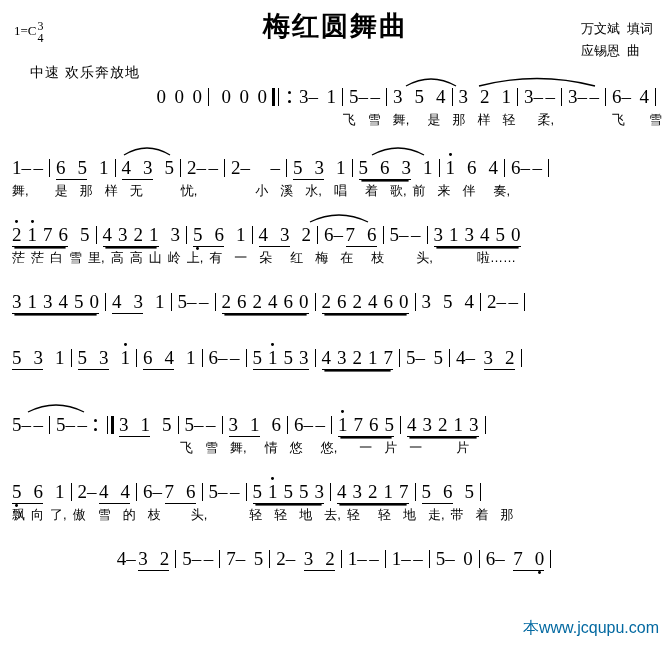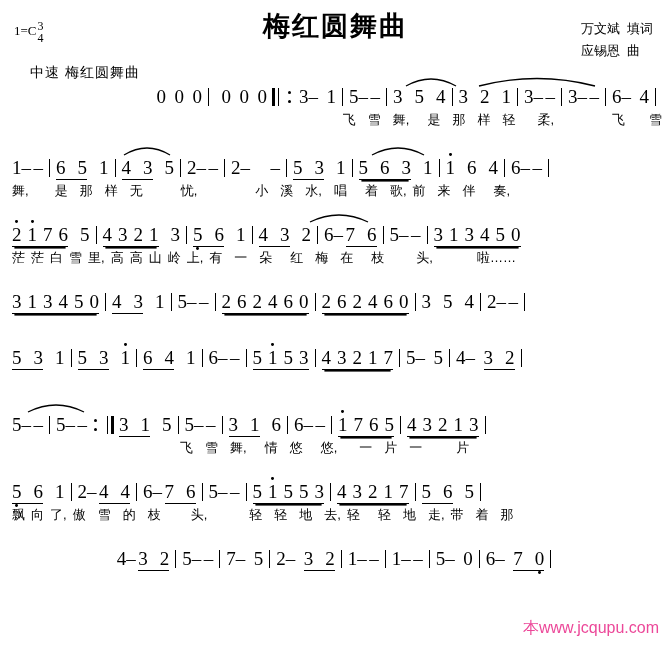--- a/index.html
+++ b/index.html
@@ -178,21 +178,21 @@
   .slur {
     position: absolute;
     pointer-events: none;
   }
   .slur svg { display:block; overflow: visible; }
   .watermark {
     position: absolute;
     right: 12px;
     bottom: 8px;
     font-size: 16px;
-    color: #ec4899;
+    color: #0369a1;
     font-family: "Liberation Sans", sans-serif;
   }
   .final-bar {
     display:inline-block;
     position:relative;
     width:8px; height:20px;
     vertical-align:-4px;
     margin-left:6px;
   }
   .final-bar::before {
@@ -217,21 +217,21 @@
 
   <div class="credits">
     <div class="row">
       <span>万文斌</span><span class="gap"></span><span>填词</span>
     </div>
     <div class="row">
       <span>应锡恩</span><span class="gap"></span><span>曲</span>
     </div>
   </div>
 
-  <div class="tempo">中速  梅红圆舞曲</div>
+  <div class="tempo">中速  欢乐奔放地</div>
 
   <div class="system" style="top:84px;text-align:right;">
     <div class="notes">
       <span style="display:inline-block;width:16px;">0</span><span style="display:inline-block;width:18px;">0</span><span style="display:inline-block;width:18px;">0</span><span class="bar"></span><span style="display:inline-block;width:16px;">0</span><span style="display:inline-block;width:18px;">0</span><span style="display:inline-block;width:18px;">0</span><span class="repeat-start"></span><span class="dots-rep"></span><span class="sp"></span>3<span class="sp">–</span><span class="sp2"></span>1<span class="bar"></span>5<span class="sp">–</span><span class="sp"></span>–<span class="bar"></span>3<span class="sp2"></span>5<span class="sp2"></span>4<span class="bar"></span>3<span class="sp2"></span>2<span class="sp2"></span>1<span class="bar"></span>3<span class="sp">–</span><span class="sp"></span>–<span class="bar"></span>3<span class="sp">–</span><span class="sp"></span>–<span class="bar"></span>6<span class="sp">–</span><span class="sp2"></span>4<span class="bar"></span>
     </div>
     <div class="lyrics">
       <span style="display:inline-block;width:196px;"></span>飞<span class="sp2"></span>雪<span class="sp2"></span>舞,<span style="display:inline-block;width:18px;"></span>是<span class="sp2"></span>那<span class="sp2"></span>样<span class="sp2"></span>轻<span style="display:inline-block;width:22px;"></span>柔,<span style="display:inline-block;width:58px;"></span>飞<span style="display:inline-block;width:24px;"></span>雪
     </div>
     <div class="slur" style="left:392px;top:-12px;">
       <svg width="54" height="16">

